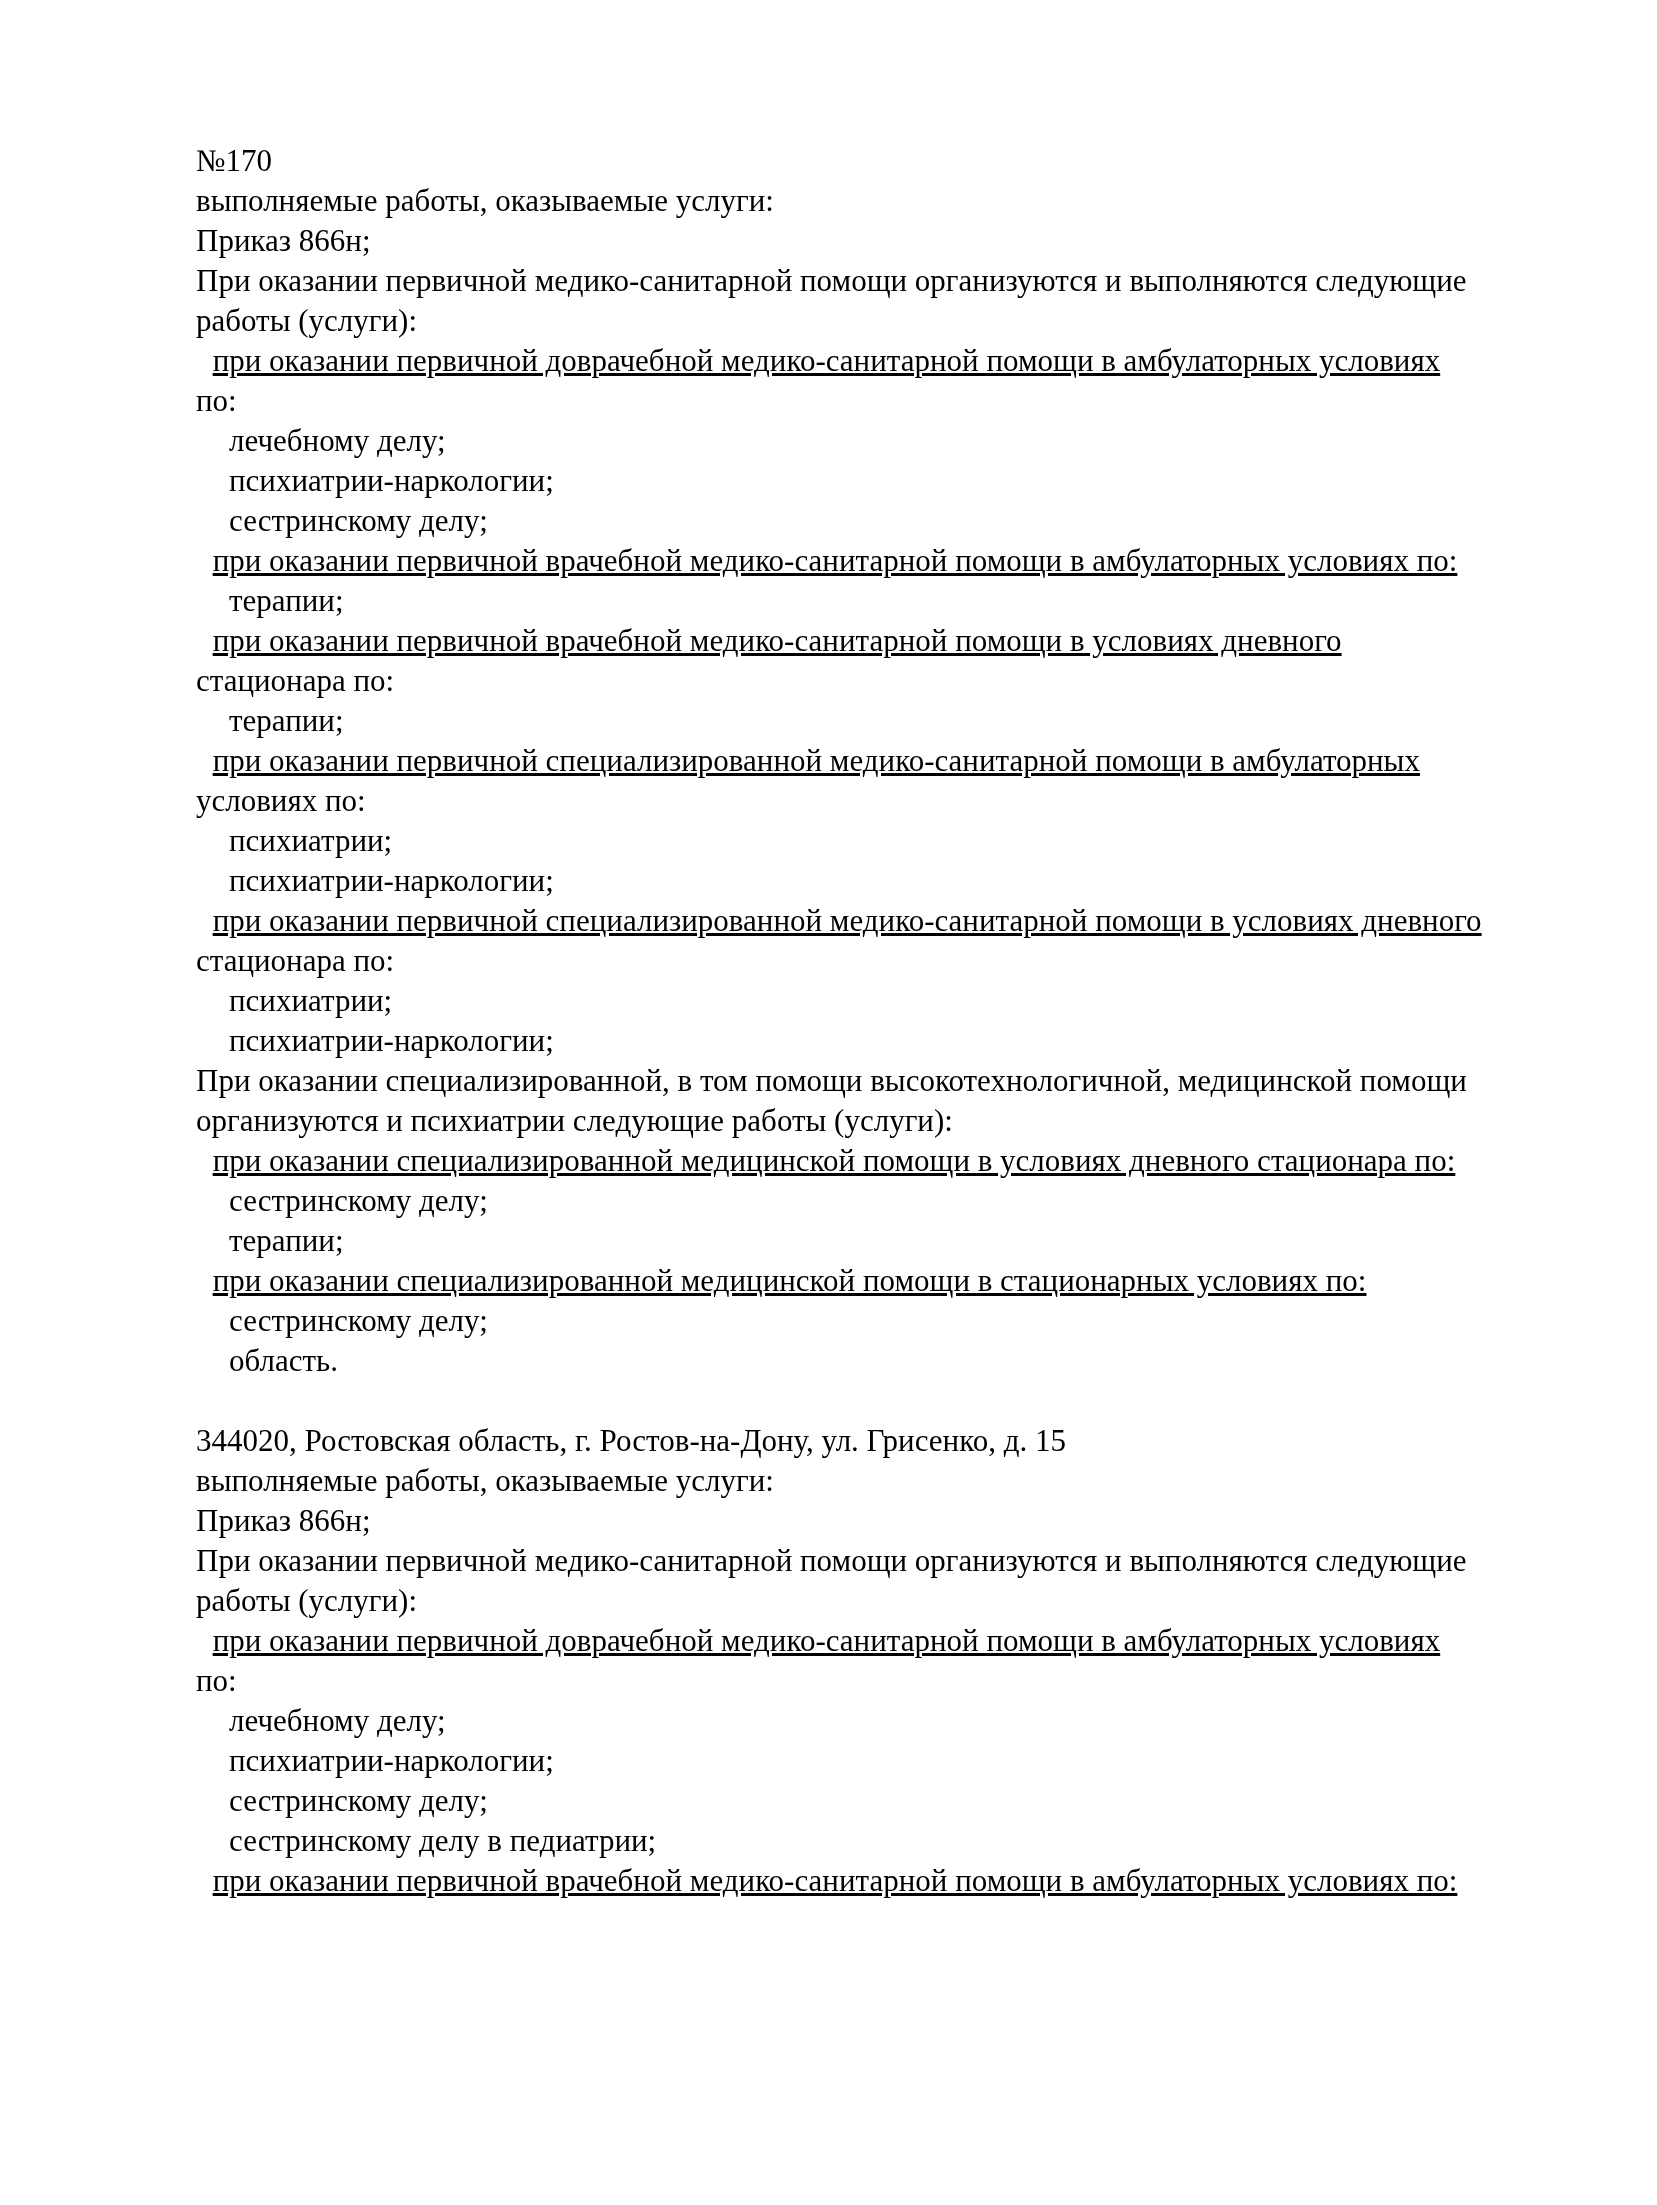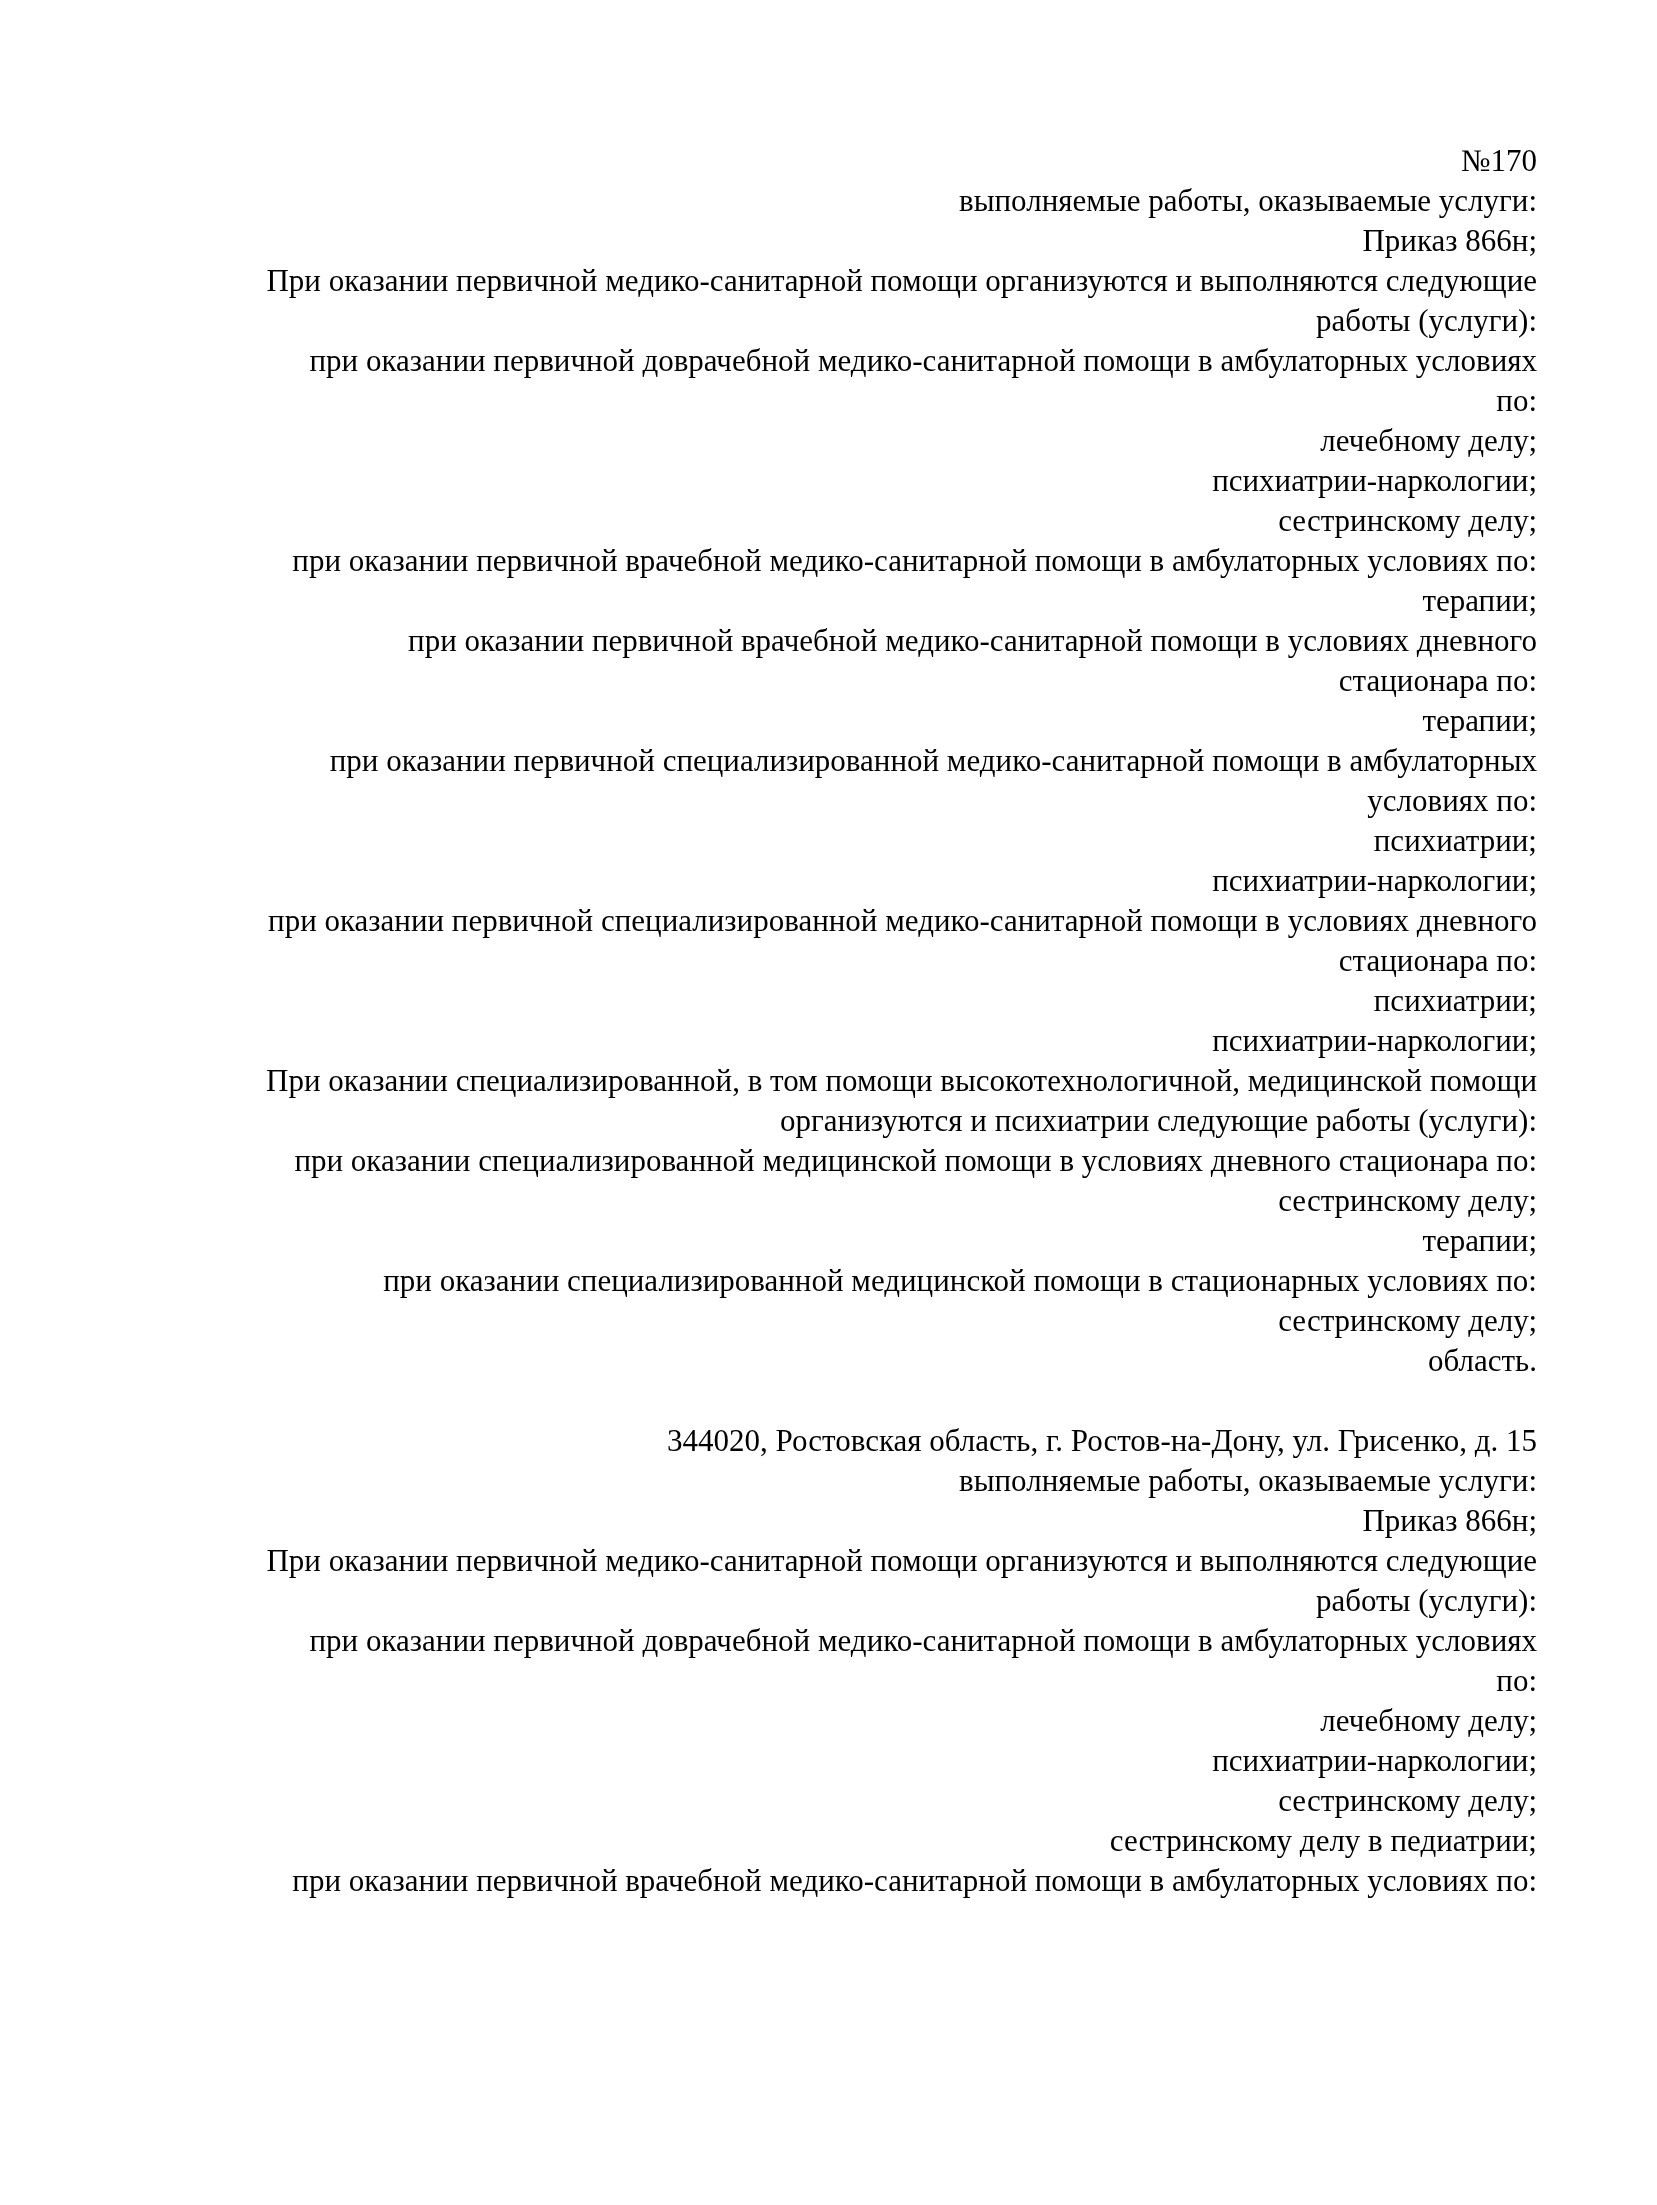--- a/index.html
+++ b/index.html
@@ -20,27 +20,26 @@
     overflow: hidden;
   }
   .doc {
     position: absolute;
     left: 196px;
     top: 141px;
     right: 120px;
     color: #000000;
     font-size: 31px;
     line-height: 40px;
-    text-align: right;
   }
   .line {
     white-space: pre;
     min-height: 40px;
   }
-  .line.ind1 { padding-left: 16.7px; }
+  .line.ind1 { padding-left: 16.7px; text-decoration: underline; }
   .line.ind2 { padding-left: 33px; }
   .line.blank {  }
 </style>
 </head>
 <body>
 
 <div class="page">
   <div class="doc">
       <div class="line">№170</div>
       <div class="line">выполняемые работы, оказываемые услуги:</div>

